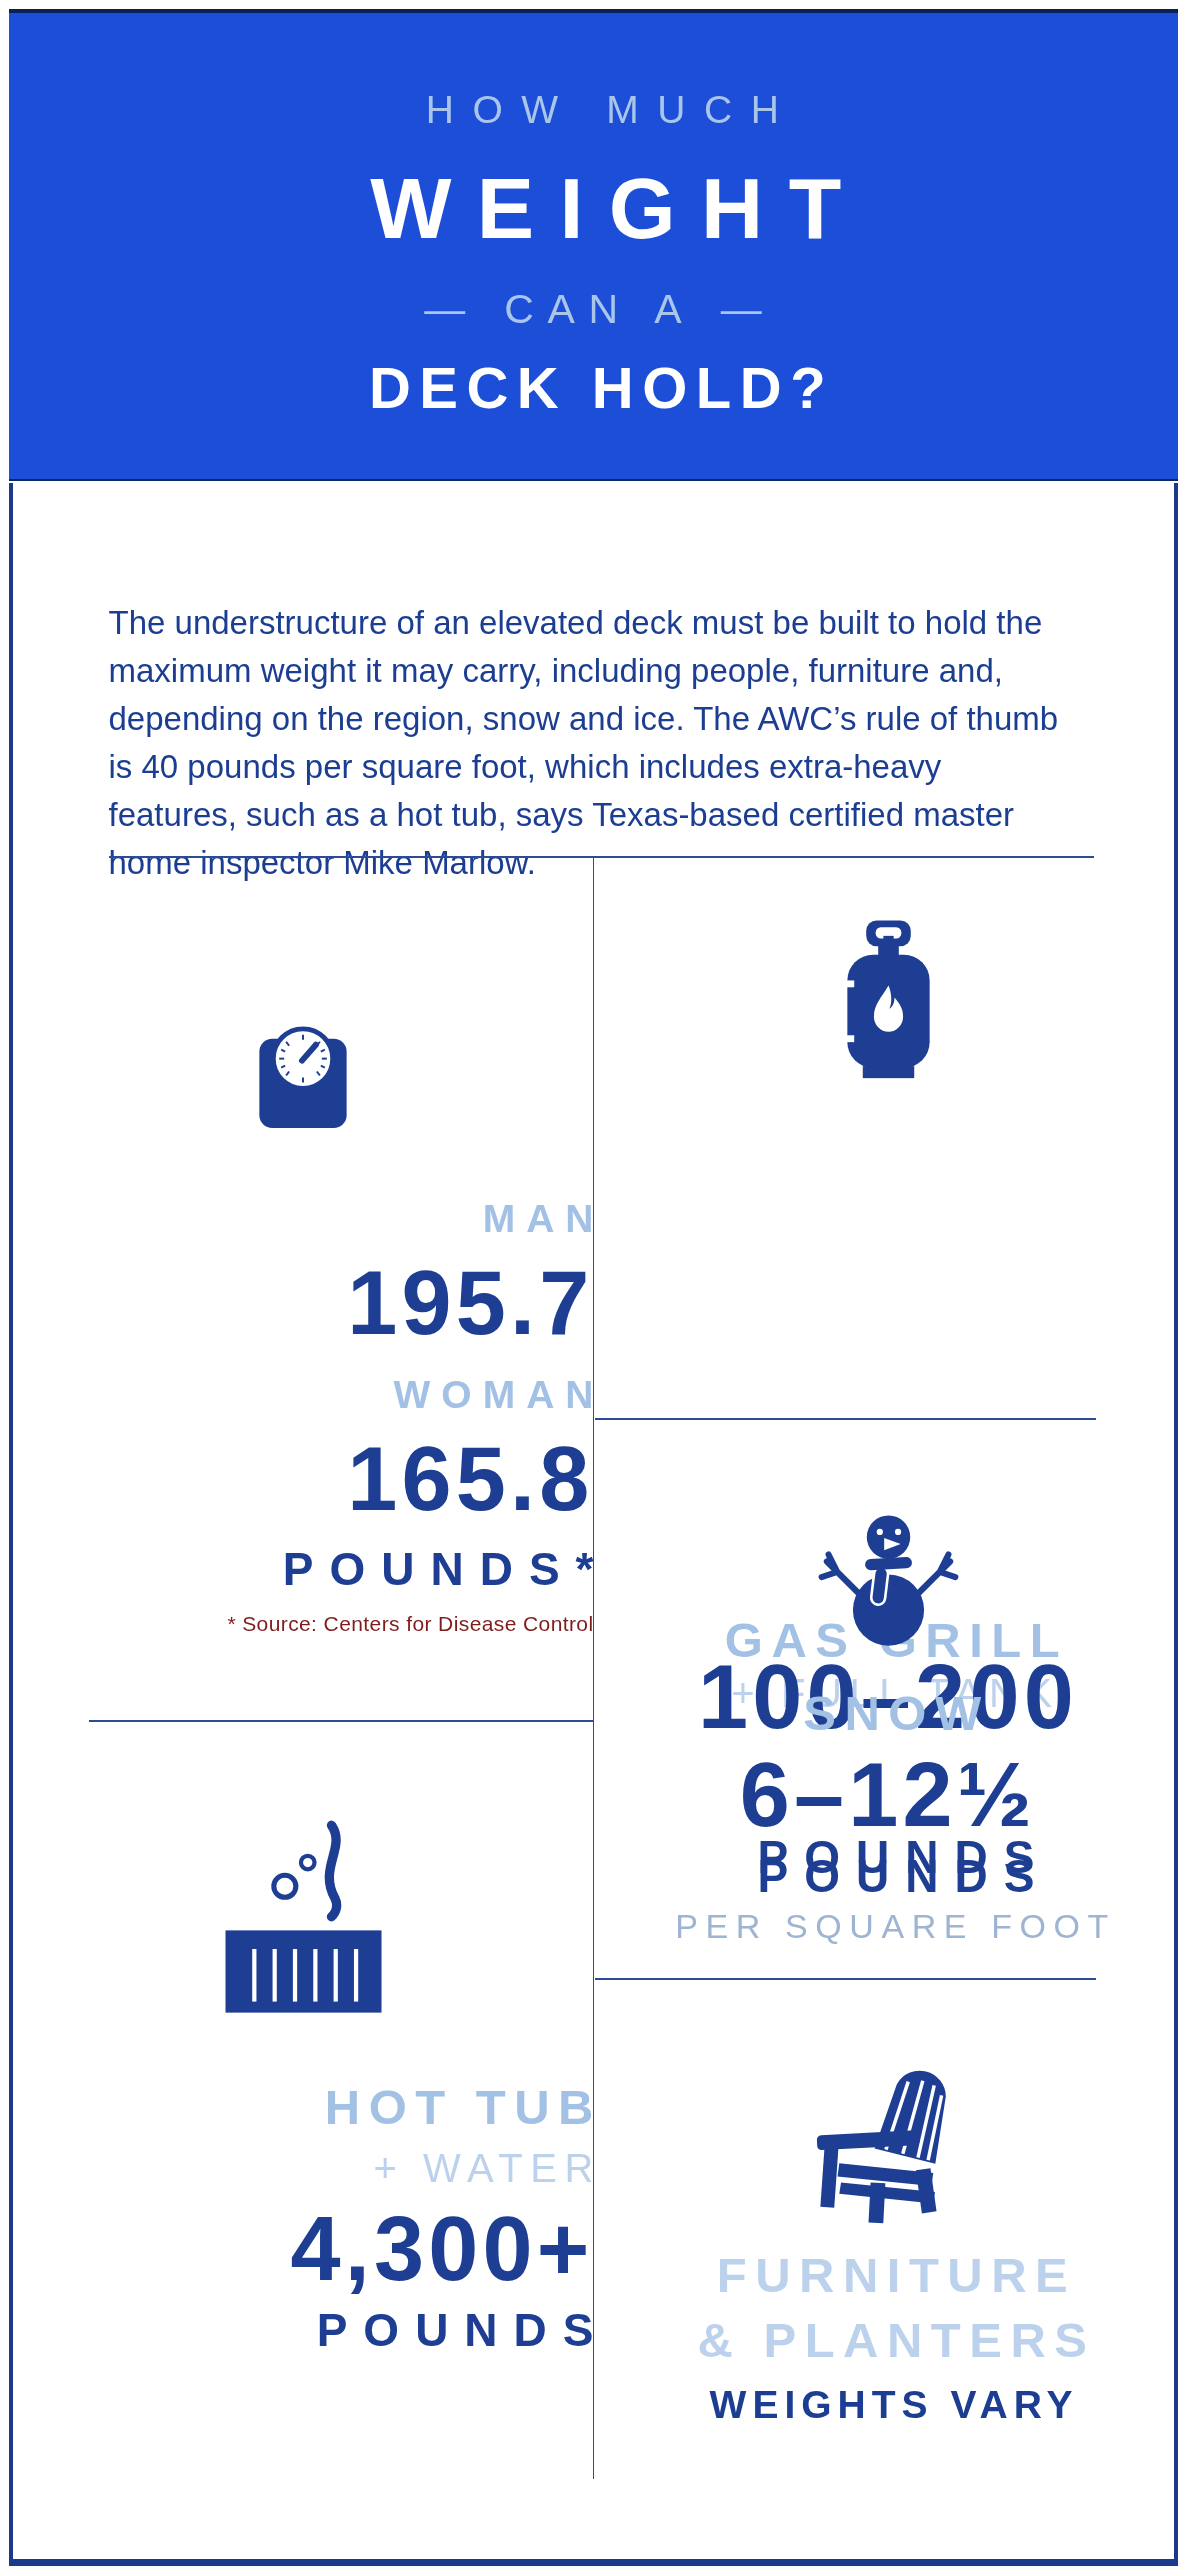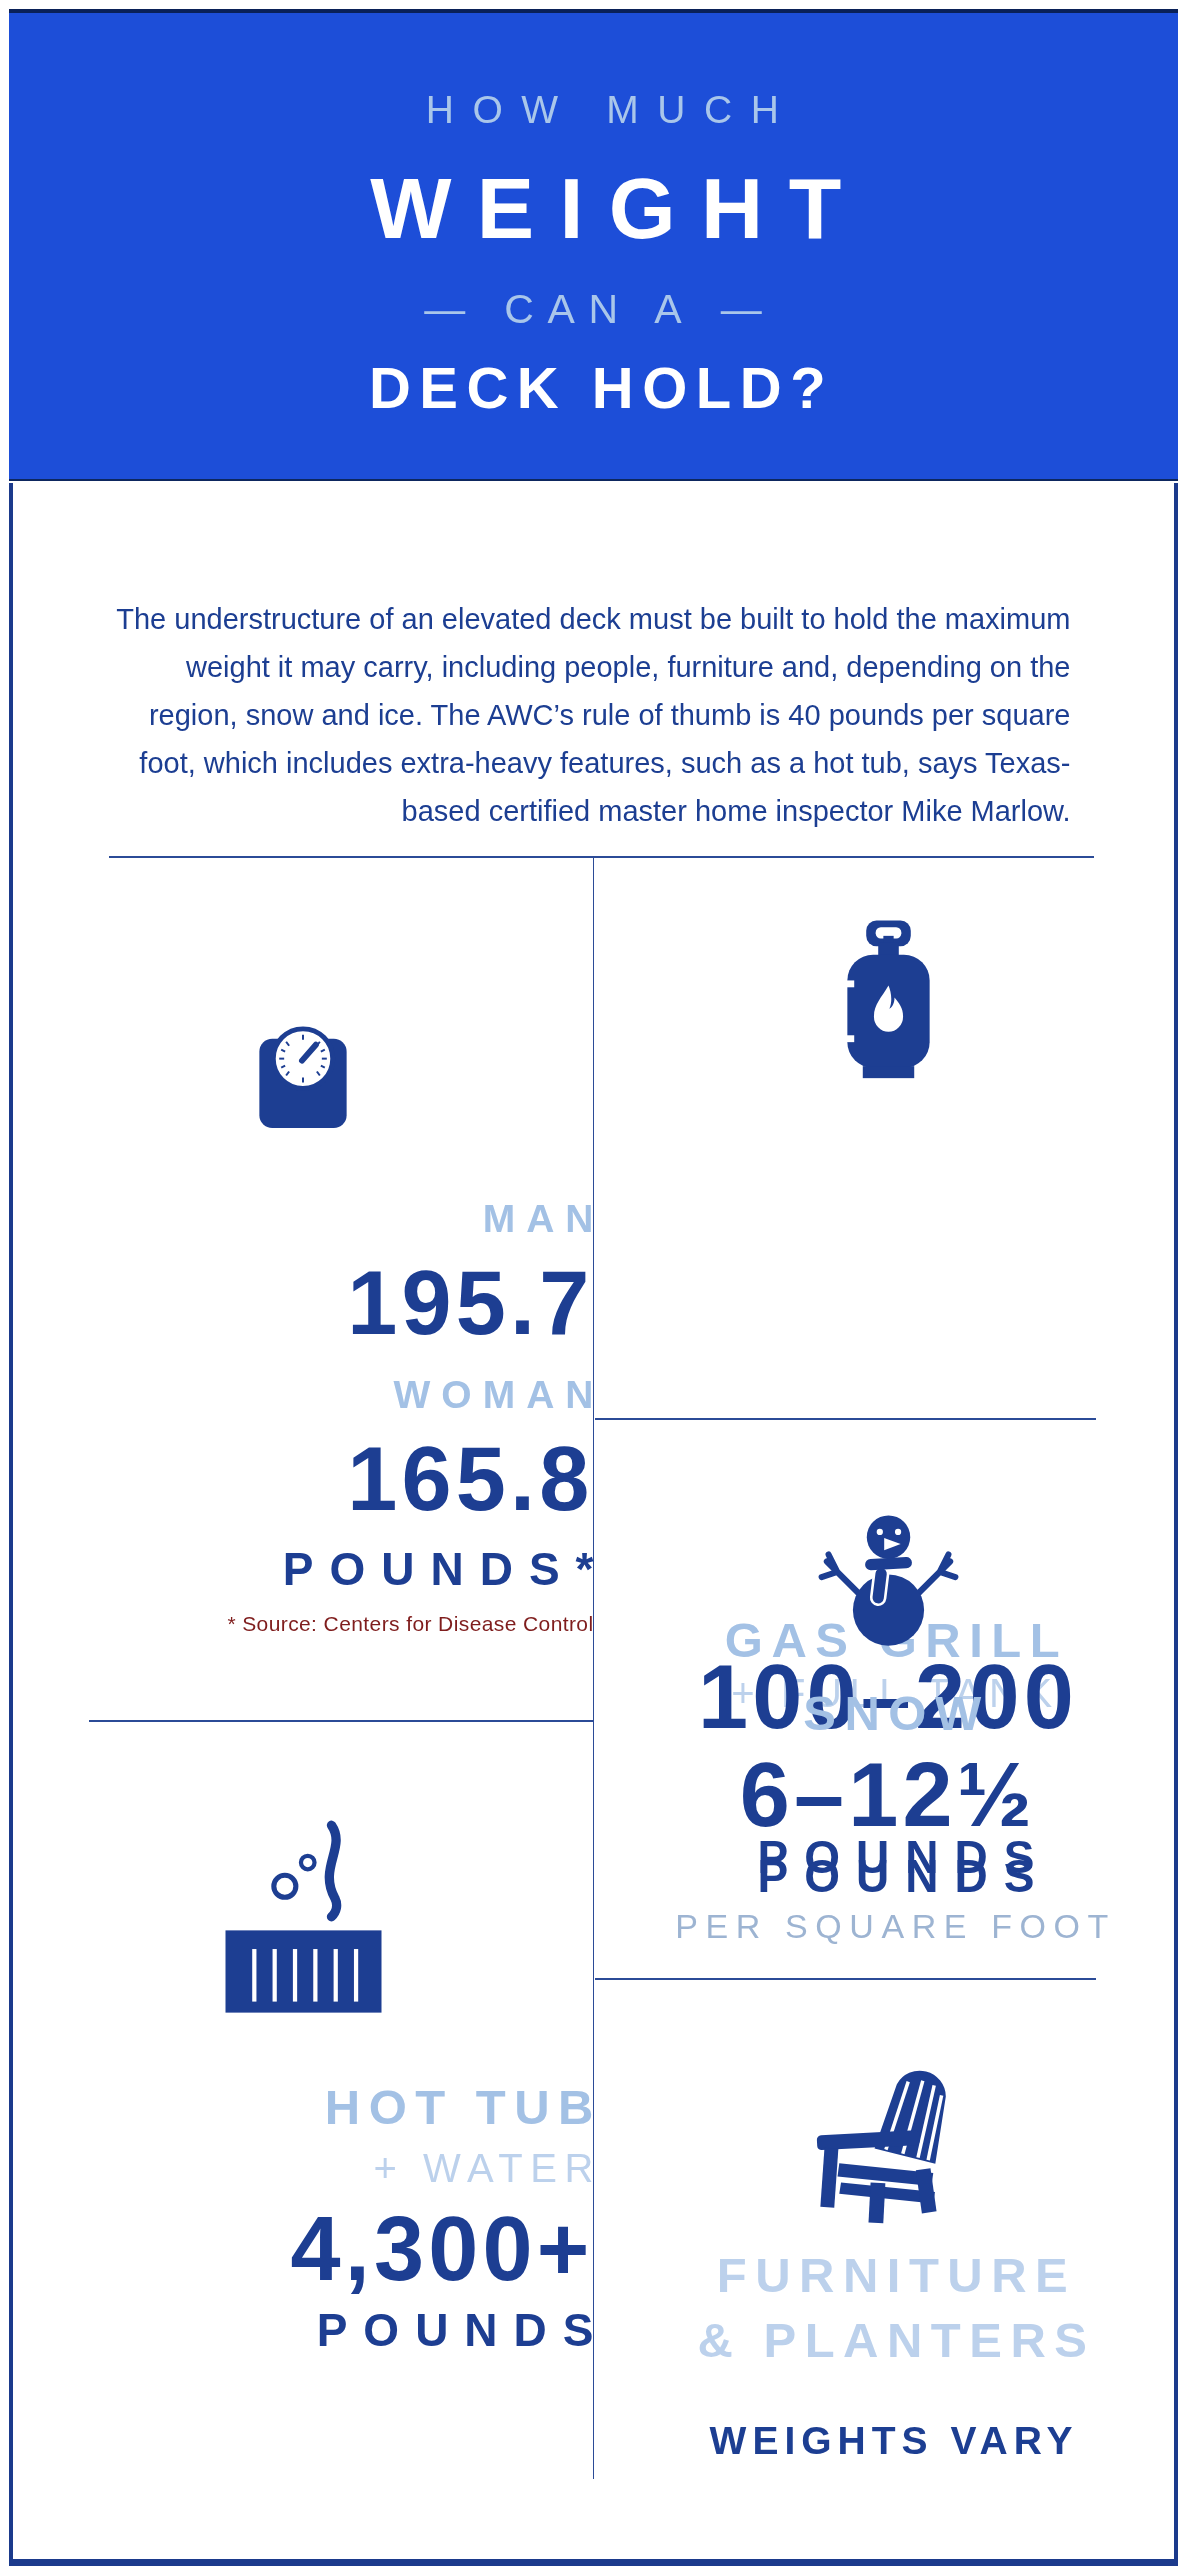--- a/index.html
+++ b/index.html
@@ -11,21 +11,21 @@
           border-top:4.2px solid #0a2158;border-bottom:2.5px solid #0d275f;box-sizing:border-box;}
   .hline{left:0;width:100%;text-align:center;white-space:nowrap;}
   .kicker{top:75px;font-size:39px;font-weight:400;letter-spacing:18.6px;padding-left:18.6px;color:#a9c6ea;}
   .big-title{top:146px;font-size:86px;font-weight:700;letter-spacing:25.4px;padding-left:25.4px;color:#ffffff;}
   .connector{top:273px;font-size:41px;color:#a9c6ea;display:flex;justify-content:center;align-items:center;gap:25.4px;}
   .connector .ctext{letter-spacing:13.6px;padding-left:13.6px;}
   .subject{top:341px;font-size:58px;font-weight:700;letter-spacing:8.5px;padding-left:8.5px;color:#ffffff;}
   
   #bodybox{left:8.5px;top:483px;width:1169px;height:2083px;background:#ffffff;box-sizing:border-box;
            border-left:4.2px solid #1b3a8c;border-right:4.2px solid #1b3a8c;border-bottom:7.6px solid #1b3a8c;}
-  #intro{left:96px;top:83px;width:962px;font-size:29px;line-height:48px;color:#1c3e92;text-align:right;}
+  #intro{left:96px;top:83px;width:962px;font-size:33px;line-height:48px;color:#1c3e92;text-align:left;}
   .divider{background:#2b4b97;height:1.7px;}
   .vdivider{background:#2b4b97;width:1.7px;}
   
   .colL{left:0;width:581px;text-align:right;}
   .colR{left:583px;width:585px;text-align:center;}
   .lbl{font-size:39px;font-weight:700;letter-spacing:11px;padding-left:11px;color:#a3c1e5;white-space:nowrap;}
   .lbl-lg{font-size:49px;font-weight:700;letter-spacing:8.5px;padding-left:8.5px;color:#a3c1e5;white-space:nowrap;}
   .sub{font-size:40px;font-weight:400;letter-spacing:7.6px;padding-left:7.6px;color:#bcd1ec;white-space:nowrap;}
   .val{font-size:90px;font-weight:700;letter-spacing:4.2px;color:#1d3e92;white-space:nowrap;}
   .unit{font-size:46px;font-weight:700;letter-spacing:16px;padding-left:16px;color:#1d3e92;white-space:nowrap;}
@@ -164,17 +164,17 @@
           <rect x="27" y="110" width="16" height="68" transform="rotate(4 27 110)"></rect>
           <path d="M44 128 L152 139 L150 154 L42 143 Z"></path>
           <path d="M46 150 L154 161 L152 174 L44 163 Z"></path>
           <rect x="132" y="136" width="17" height="50" transform="rotate(-8 132 136)"></rect>
           <rect x="80" y="150" width="17" height="46" transform="rotate(3 80 150)"></rect>
         </g>
       </svg>
     </div>
     <div class="abs colR lbl-lg lighter" style="top:1764px;">FURNITURE</div>
     <div class="abs colR lbl-lg lighter" style="top:1829px;">&amp; PLANTERS</div>
-    <div class="abs colR vary" style="top:1900px;margin-top:36px;">WEIGHTS VARY</div>
+    <div class="abs colR vary" style="top:1900px;">WEIGHTS VARY</div>
 
   </div>
 </div>
 
 
 </body></html>

